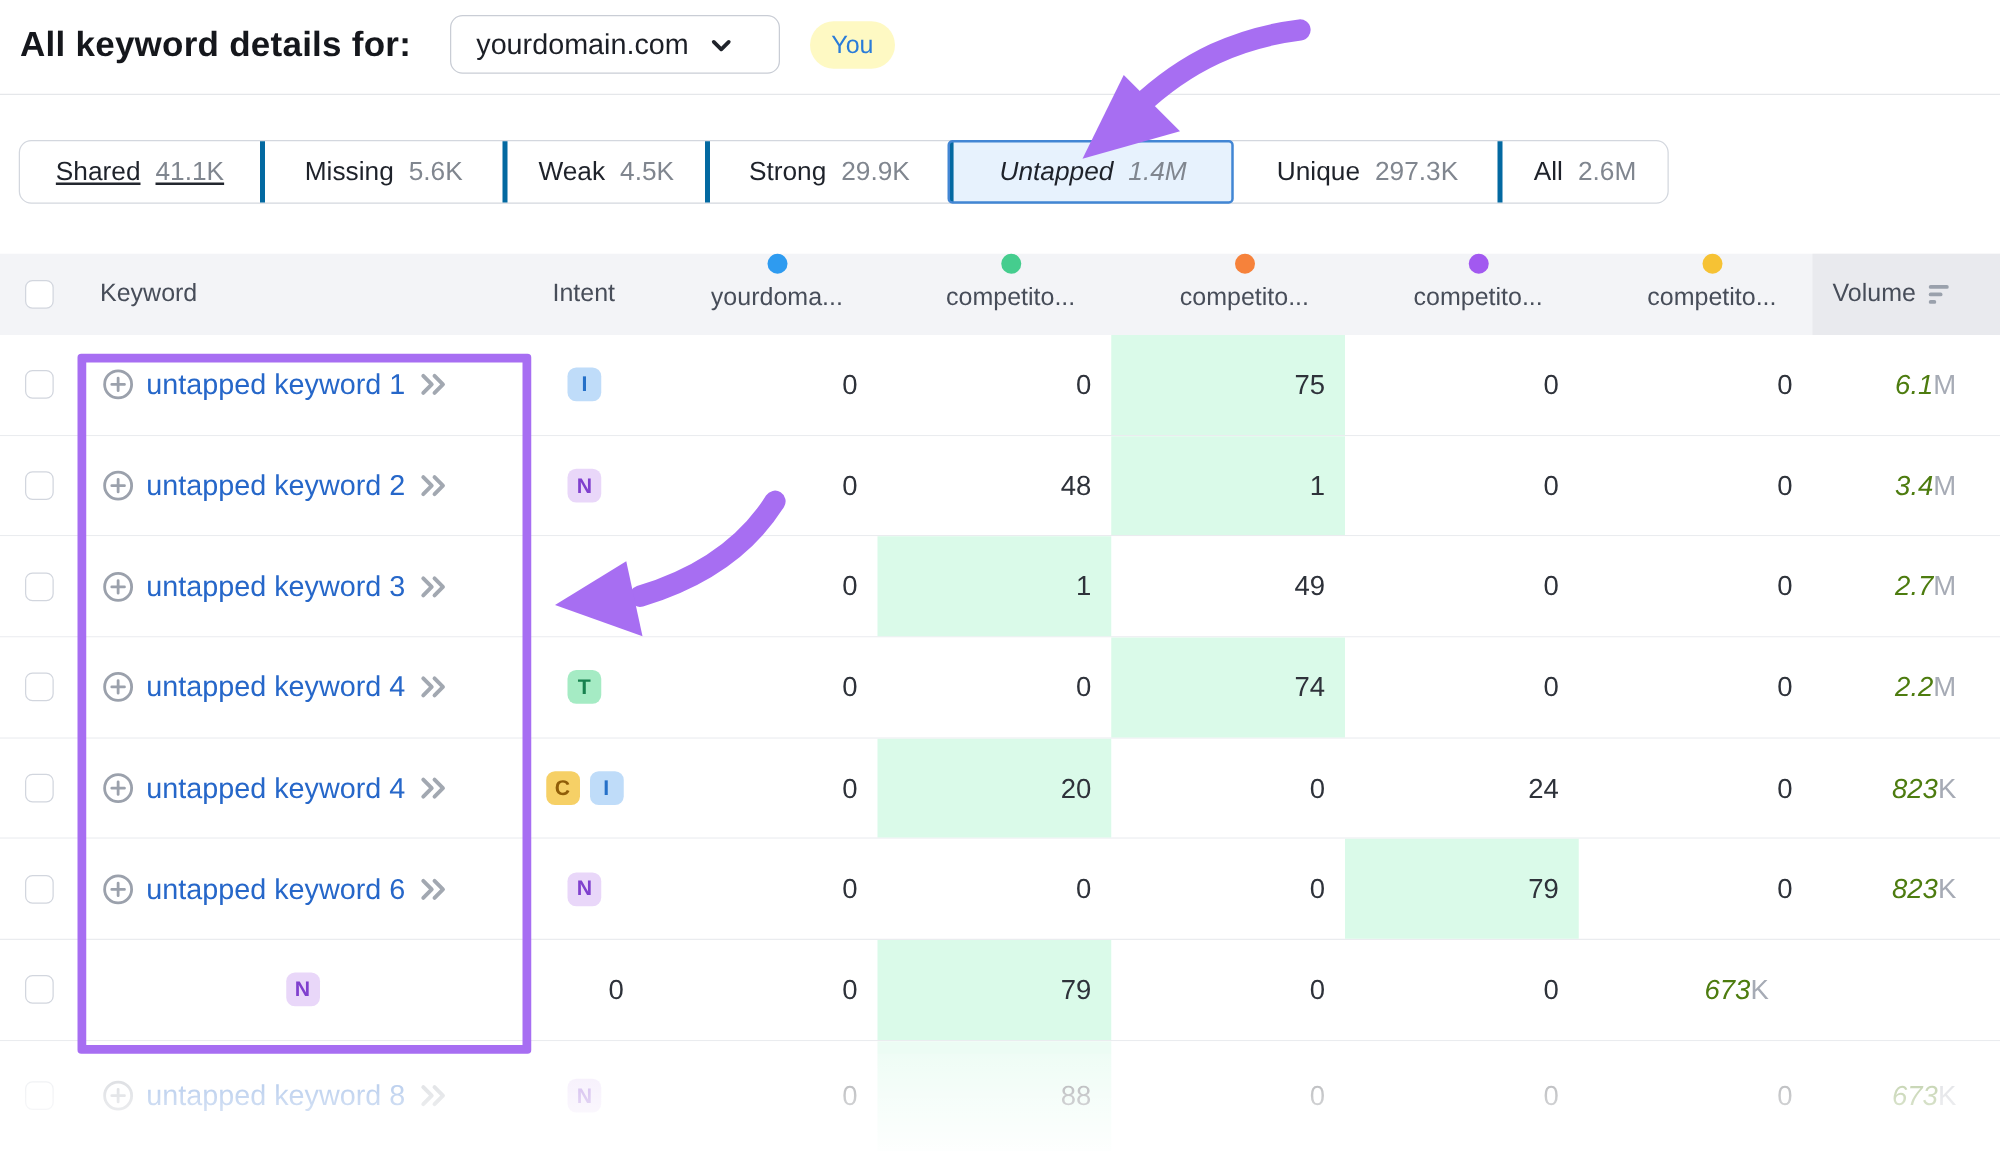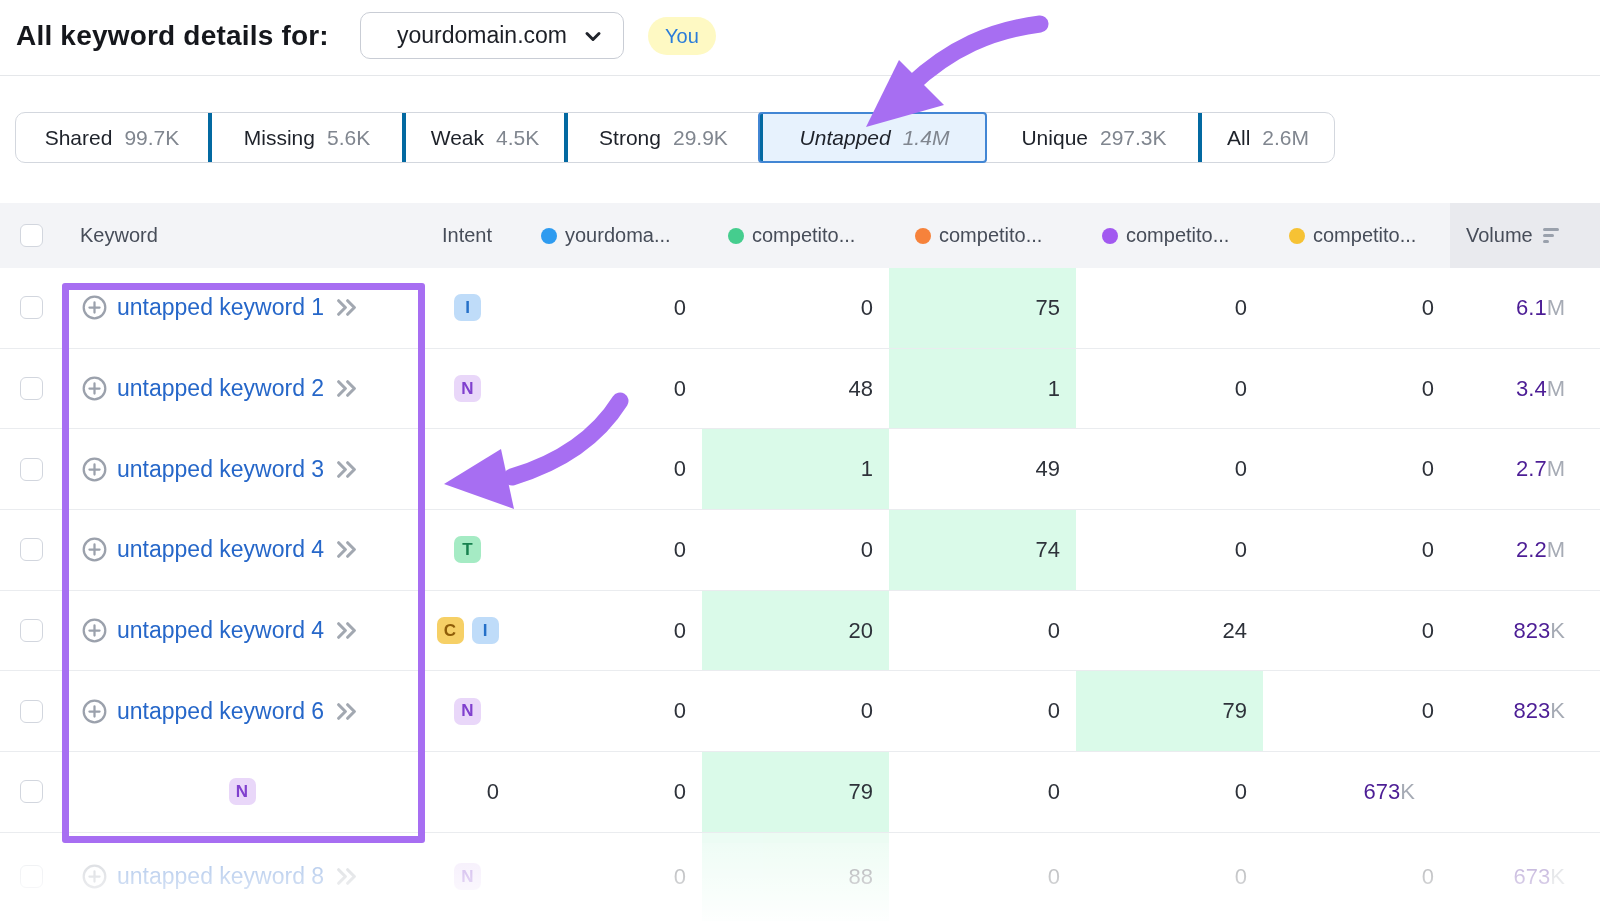--- a/index.html
+++ b/index.html
@@ -6,41 +6,41 @@
   html,body { width:1600px; height:921px; }
   body {
     position:relative; overflow:hidden; background:#fff;
     font-family:"Liberation Sans", sans-serif; color:#23272f;
   }
 
   
   .top-bar { position:absolute; left:0; top:0; width:1600px; height:76px;
              border-bottom:1px solid #e5e7ea; background:#fff; }
   .page-title { position:absolute; left:16px; top:20px; font-size:28px; font-weight:bold; color:#15171c; letter-spacing:.2px; }
-  .domain-select { position:absolute; left:360px; top:12px; height:47px; min-width:264px;justify-content:flex-end;
+  .domain-select { position:absolute; left:360px; top:12px; height:47px; min-width:264px;
 ateme display:flex; }
   .domain-select { display:flex; align-items:center; gap:14px; padding:0 18px 0 20px;
              border:1.5px solid #c9cdd5; border-radius:10px; background:#fff; cursor:pointer; }
   .domain-select .dom-text { font-size:23px; color:#1c1f26; }
   .you-badge { position:absolute; left:648px; top:17px; height:38px; padding:0 17px;
              display:flex; align-items:center; border-radius:19px;
              background:#fef9c3; color:#2a7cd9; font-size:20px; }
 
   
   .tabs { position:absolute; left:15px; top:112px; height:51px; display:flex;
           border:1px solid #d3d7de; border-radius:10px; background:#fff; }
   .tab { display:flex; align-items:center; justify-content:center; gap:12px;
          height:100%; font-size:21px; cursor:pointer; }
   .tab + .tab { border-left:4px solid #0369a1; }
   .tab .t-label { color:#1e222a; }
   .tab .t-count { color:#80868f; }
   .tab.selected { outline:2px solid #4286d4; outline-offset:-1px; border-radius:3px;
          background:#e7f2fd; z-index:1;font-style:italic; }
   .tab.selected + .tab { border-left-color:transparent; }
-  .tab:nth-child(1){ width:192px; } .tab:nth-child(2){ width:194px; }
+  .tab:nth-child(1){ width:192px;text-decoration:underline; } .tab:nth-child(2){ width:194px; }
   .tab:nth-child(3){ width:162px; } .tab:nth-child(4){ width:195px; }
   .tab:nth-child(5){ width:227px; } .tab:nth-child(6){ width:212px; }
   .tab:nth-child(7){ width:136px; }
 
   
   .kw-table { position:absolute; left:0; top:203px; width:1600px; }
   .trow { display:grid;
           grid-template-columns:64px 356px 95px 187px 187px 187px 187px 187px 150px;
           align-items:center; }
   .thead { height:65px; background:#f3f4f7; font-size:20px; color:#474d59; }
@@ -58,25 +58,25 @@
   .c-intent { justify-content:center; gap:8px; }
   .badge { width:27px; height:27px; border-radius:7px; display:flex; align-items:center;
            justify-content:center; font-size:17px; font-weight:bold; }
   .badge.i { background:#bfdcf9; color:#2570c8; }
   .badge.n { background:#e9d7f9; color:#8040ce; }
   .badge.t { background:#a5ebc4; color:#17814f; }
   .badge.c { background:#f6d066; color:#8f5d08; }
   .c-num { justify-content:flex-end; padding-right:16px; font-size:22px; color:#2e323a; }
   .c-num.hl { background:#dafae9; }
   .c-vol { justify-content:flex-end; padding-right:35px; font-size:22px; }
-  .vol-num { color:#4c1d95; } .vol-suf { color:#a6abb5; }
+  .vol-num { color:#4d7c0f;font-style:italic; } .vol-suf { color:#a6abb5; }
   .thead .c-vol-h { background:#e9eaee; padding-left:16px; justify-content:flex-start; gap:10px; }
   .thead .c-kw-h { padding-left:16px; }
   .thead .c-intent-h { padding-left:22px; justify-content:flex-start; }
-  .thead .c-comp { padding-left:26px; gap:8px; font-size:20px; color:#474d59; }
+  .thead .c-comp { padding-left:26px; gap:8px; font-size:20px; color:#474d59;flex-direction:column; }
   .dot { width:16px; height:16px; border-radius:50%; flex:0 0 auto; }
   .comp-label { white-space:nowrap; overflow:hidden; }
   .sort-ic { display:inline-flex; flex-direction:column; gap:3px; }
   .sort-ic i { display:block; height:3px; border-radius:2px; background:#9aa1ac; }
   .sort-ic i:nth-child(1){ width:16px; } .sort-ic i:nth-child(2){ width:11px; } .sort-ic i:nth-child(3){ width:6px; }
 
   
   .fade-overlay { position:absolute; left:0; top:843px; width:1600px; height:78px;
         background:linear-gradient(to bottom, rgba(255,255,255,.15), rgba(255,255,255,.92));
         pointer-events:none; z-index:4; }
@@ -97,21 +97,21 @@
           <path d="M6 9.5 L12 15.5 L18 9.5" stroke="#20242b" stroke-width="3" stroke-linecap="round" stroke-linejoin="round"></path>
         </svg>
     </span>
   </div>
   <div class="you-badge">You</div>
 </div>
 
 <div class="tabs" id="tabs">
     <div class="tab">
       <span class="t-label">Shared</span>
-      <span class="t-count">99.7K</span>
+      <span class="t-count">41.1K</span>
     </div>
     <div class="tab">
       <span class="t-label">Missing</span>
       <span class="t-count">5.6K</span>
     </div>
     <div class="tab">
       <span class="t-label">Weak</span>
       <span class="t-count">4.5K</span>
     </div>
     <div class="tab">

